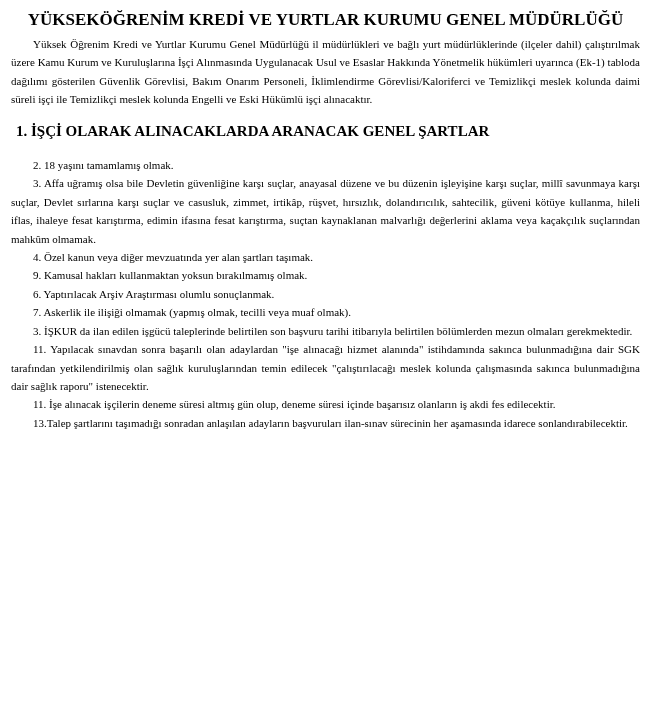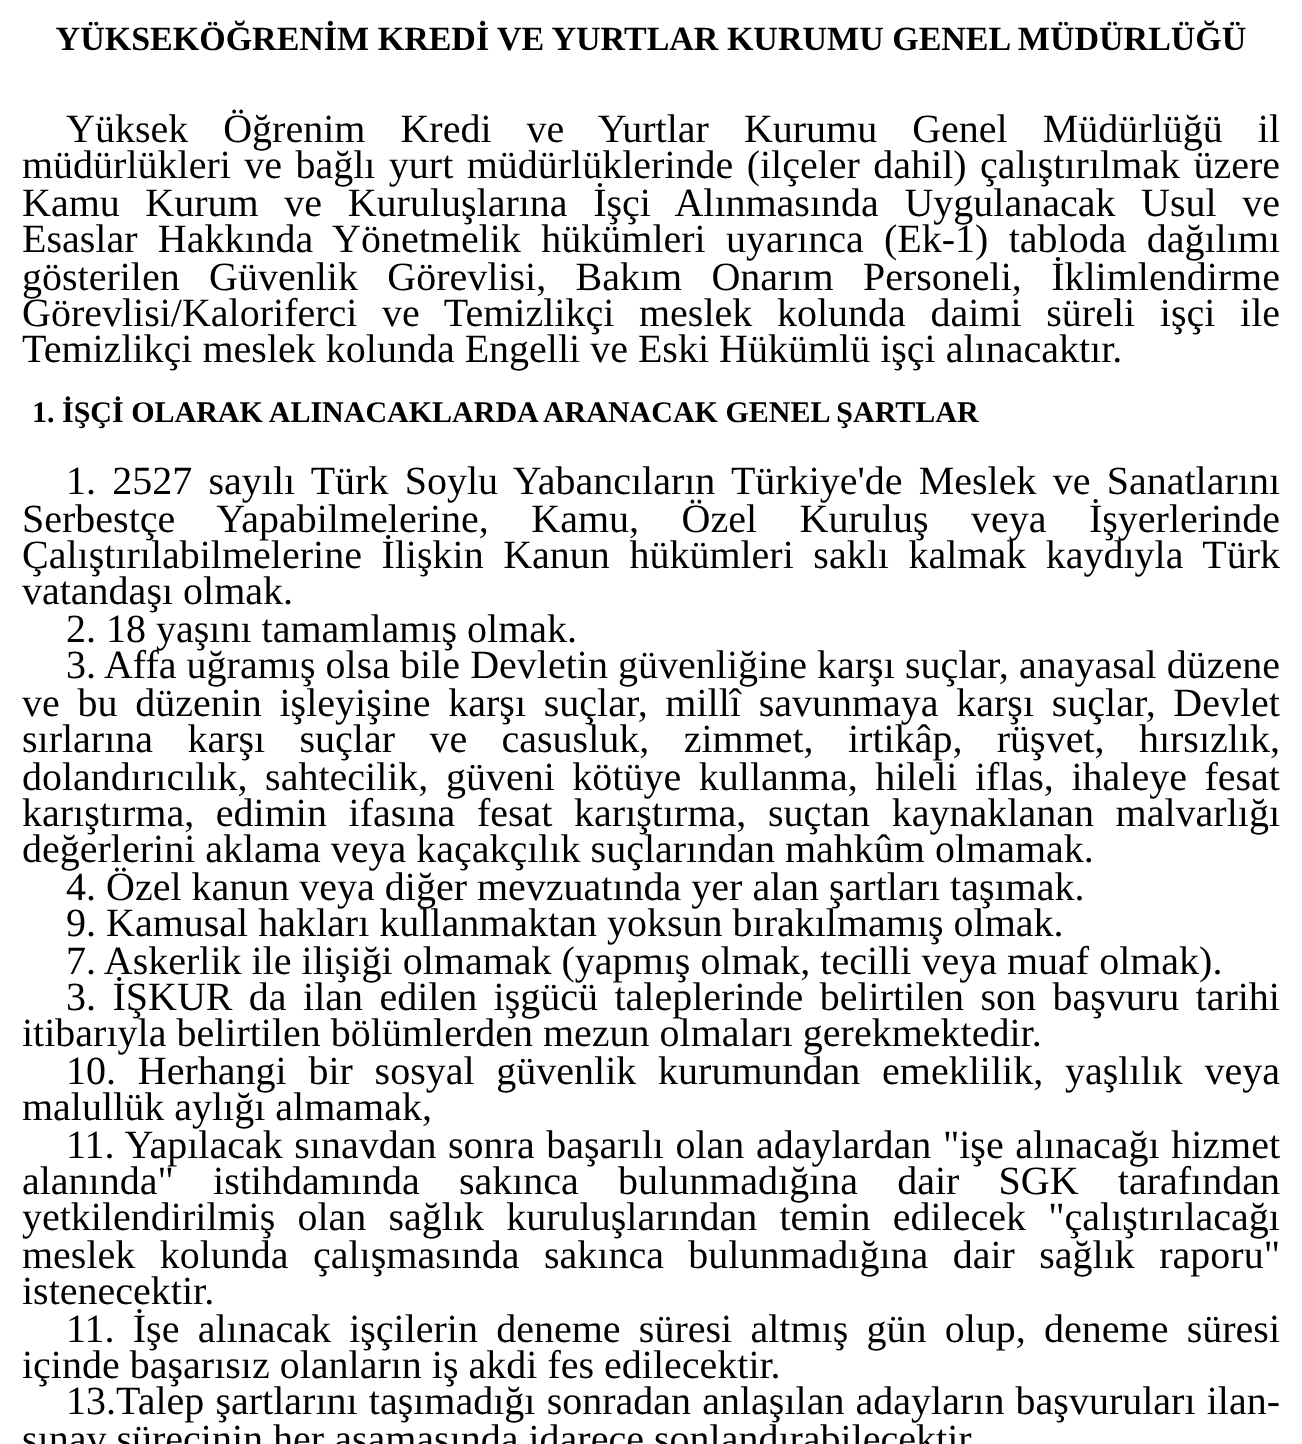--- a/index.html
+++ b/index.html
@@ -19,34 +19,34 @@
     width: 651px;
     height: 722px;
     padding: 8px 11px 0 11px;
     background: #ffffff;
   }
   .doc-title {
     text-align: center;
     font-weight: bold;
     font-size: 17px;
     line-height: 24px;
-    margin: 0 0 24px 0;
+    margin: 0 0 3px 0;
   }
   .doc-title .title-line {
     white-space: nowrap;
   }
   .body-text {
     font-size: 16px;
     line-height: 18.4px;
   }
   p.para {
     margin: 0;
     text-align: justify;
     text-indent: 22px;
-    font-size: 20px;
+    font-size: 11px;
     line-height: 18.4px;
   }
   .section-heading {
     font-weight: bold;
     font-size: 15px;
     line-height: 18.4px;
     margin: 13px 0 16px 0;
     padding-left: 5px;
     white-space: nowrap;
   }
@@ -59,27 +59,26 @@
   <div class="doc-title">
     <div class="title-line">YÜKSEKÖĞRENİM KREDİ VE YURTLAR KURUMU GENEL MÜDÜRLÜĞÜ</div>
   </div>
 
   <div class="body-text">
 
     <p class="para">Yüksek Öğrenim Kredi ve Yurtlar Kurumu Genel Müdürlüğü il müdürlükleri ve bağlı yurt müdürlüklerinde (ilçeler dahil) çalıştırılmak üzere Kamu Kurum ve Kuruluşlarına İşçi Alınmasında Uygulanacak Usul ve Esaslar Hakkında Yönetmelik hükümleri uyarınca (Ek-1) tabloda dağılımı gösterilen Güvenlik Görevlisi, Bakım Onarım Personeli, İklimlendirme Görevlisi/Kaloriferci ve Temizlikçi meslek kolunda daimi süreli işçi ile Temizlikçi meslek kolunda Engelli ve Eski Hükümlü işçi alınacaktır.</p>
 
     <div class="section-heading">1. İŞÇİ OLARAK ALINACAKLARDA ARANACAK GENEL ŞARTLAR</div>
 
-    <p class="para">1. 2527 sayılı Türk Soylu Yabancıların Türkiye'de Meslek ve Sanatlarını Serbestçe Yapabilmelerine, Kamu, Özel Kuruluş veya İşyerlerinde Çalıştırılabilmelerine İlişkin Kanun hükümleri saklı kalmak kaydıyla Türk vatandaşı olmak.</p>
     <p class="para">2. 18 yaşını tamamlamış olmak.</p>
     <p class="para">3. Affa uğramış olsa bile Devletin güvenliğine karşı suçlar, anayasal düzene ve bu düzenin işleyişine karşı suçlar, millî savunmaya karşı suçlar, Devlet sırlarına karşı suçlar ve casusluk, zimmet, irtikâp, rüşvet, hırsızlık, dolandırıcılık, sahtecilik, güveni kötüye kullanma, hileli iflas, ihaleye fesat karıştırma, edimin ifasına fesat karıştırma, suçtan kaynaklanan malvarlığı değerlerini aklama veya kaçakçılık suçlarından mahkûm olmamak.</p>
     <p class="para">4. Özel kanun veya diğer mevzuatında yer alan şartları taşımak.</p>
     <p class="para">9. Kamusal hakları kullanmaktan yoksun bırakılmamış olmak.</p>
+    <p class="para">6. Yaptırılacak Arşiv Araştırması olumlu sonuçlanmak.</p>
     <p class="para">7. Askerlik ile ilişiği olmamak (yapmış olmak, tecilli veya muaf olmak).</p>
     <p class="para">3. İŞKUR da ilan edilen işgücü taleplerinde belirtilen son başvuru tarihi itibarıyla belirtilen bölümlerden mezun olmaları gerekmektedir.</p>
-    <p class="para">10. Herhangi bir sosyal güvenlik kurumundan emeklilik, yaşlılık veya malullük aylığı almamak,</p>
     <p class="para">11. Yapılacak sınavdan sonra başarılı olan adaylardan "işe alınacağı hizmet alanında" istihdamında sakınca bulunmadığına dair SGK tarafından yetkilendirilmiş olan sağlık kuruluşlarından temin edilecek "çalıştırılacağı meslek kolunda çalışmasında sakınca bulunmadığına dair sağlık raporu" istenecektir.</p>
     <p class="para">11. İşe alınacak işçilerin deneme süresi altmış gün olup, deneme süresi içinde başarısız olanların iş akdi fes edilecektir.</p>
     <p class="para">13.Talep şartlarını taşımadığı sonradan anlaşılan adayların başvuruları ilan-sınav sürecinin her aşamasında idarece sonlandırabilecektir.</p>
 
   </div>
 
 </div>
 
 </body></html>

